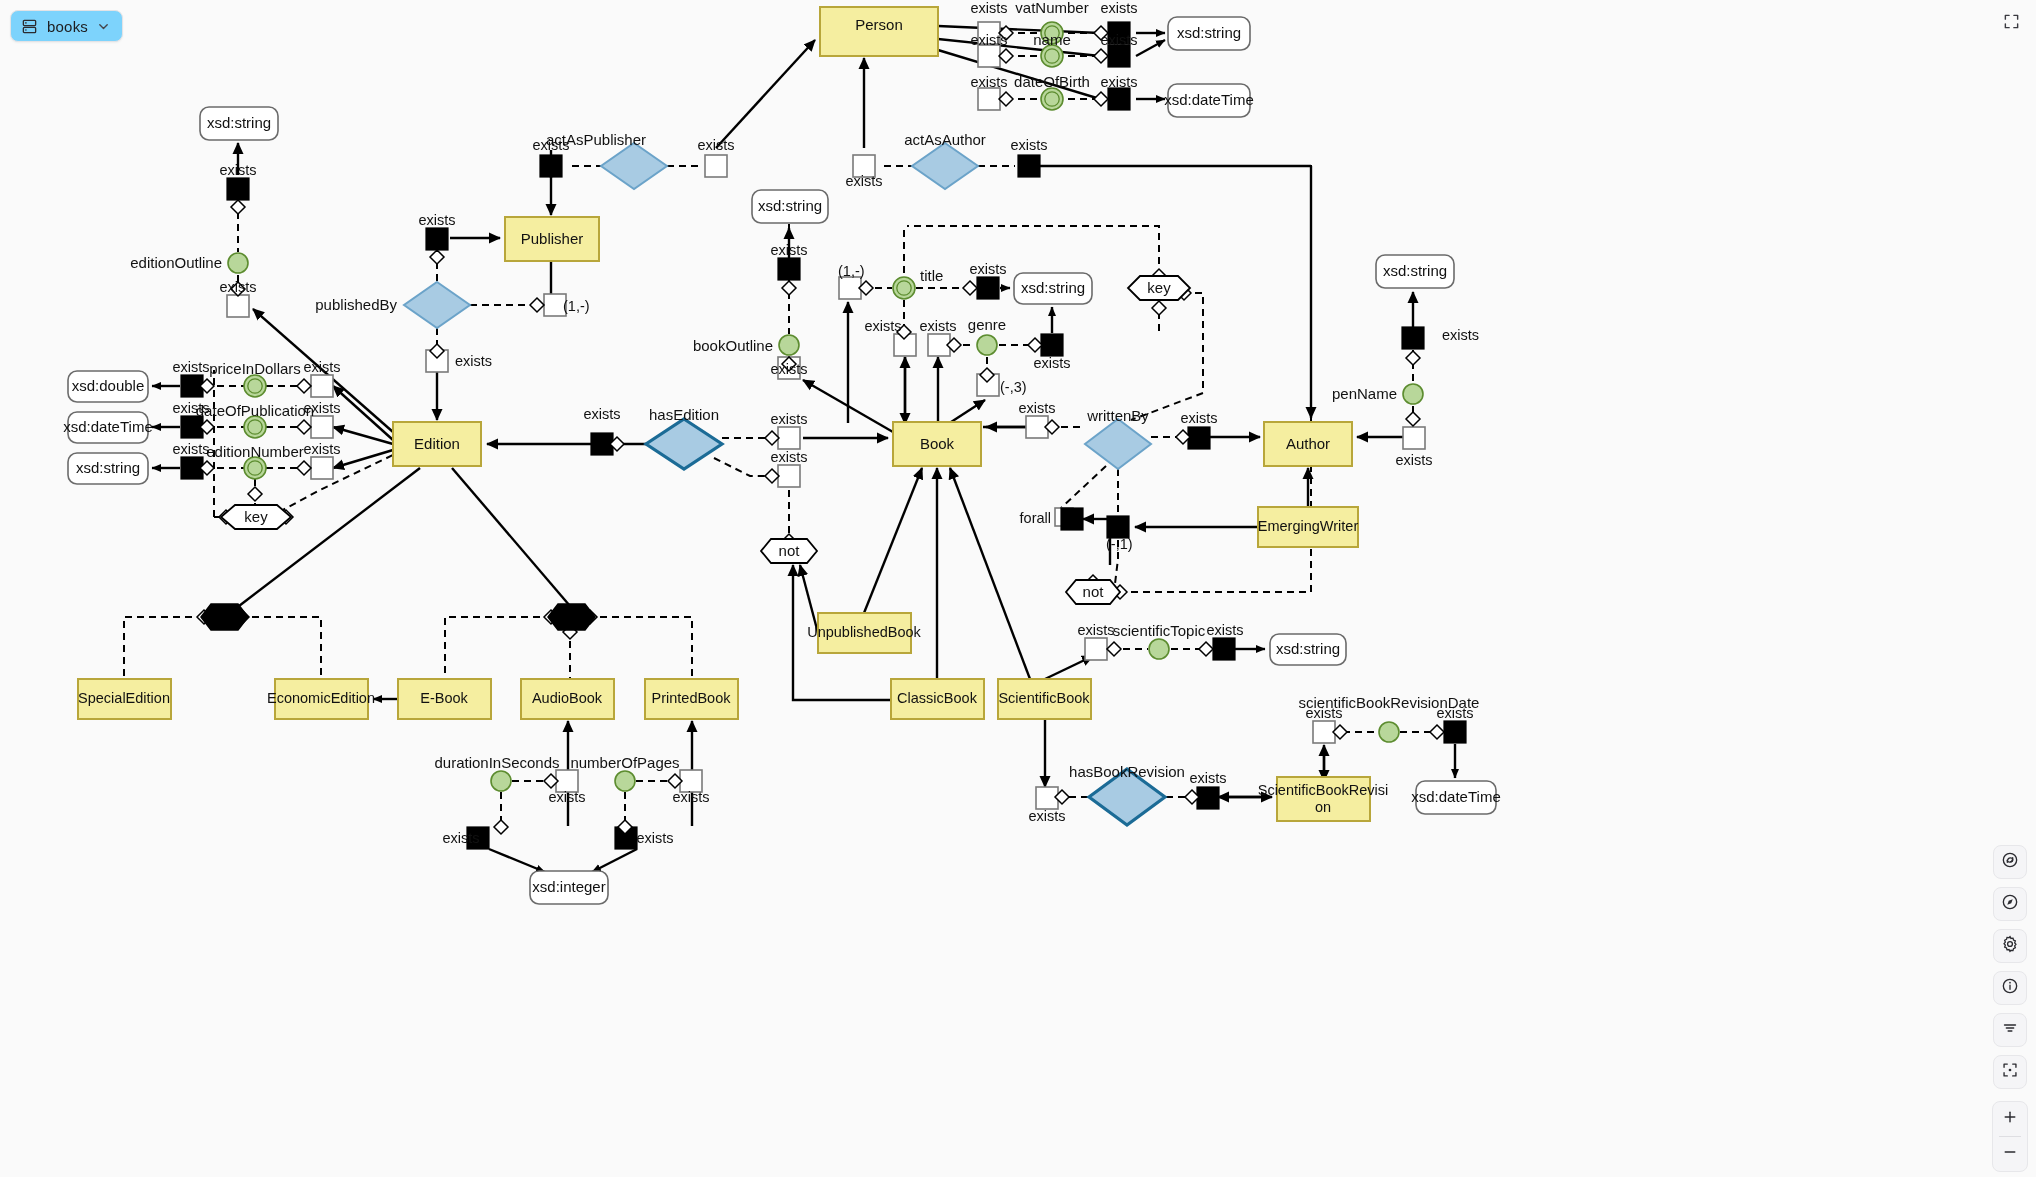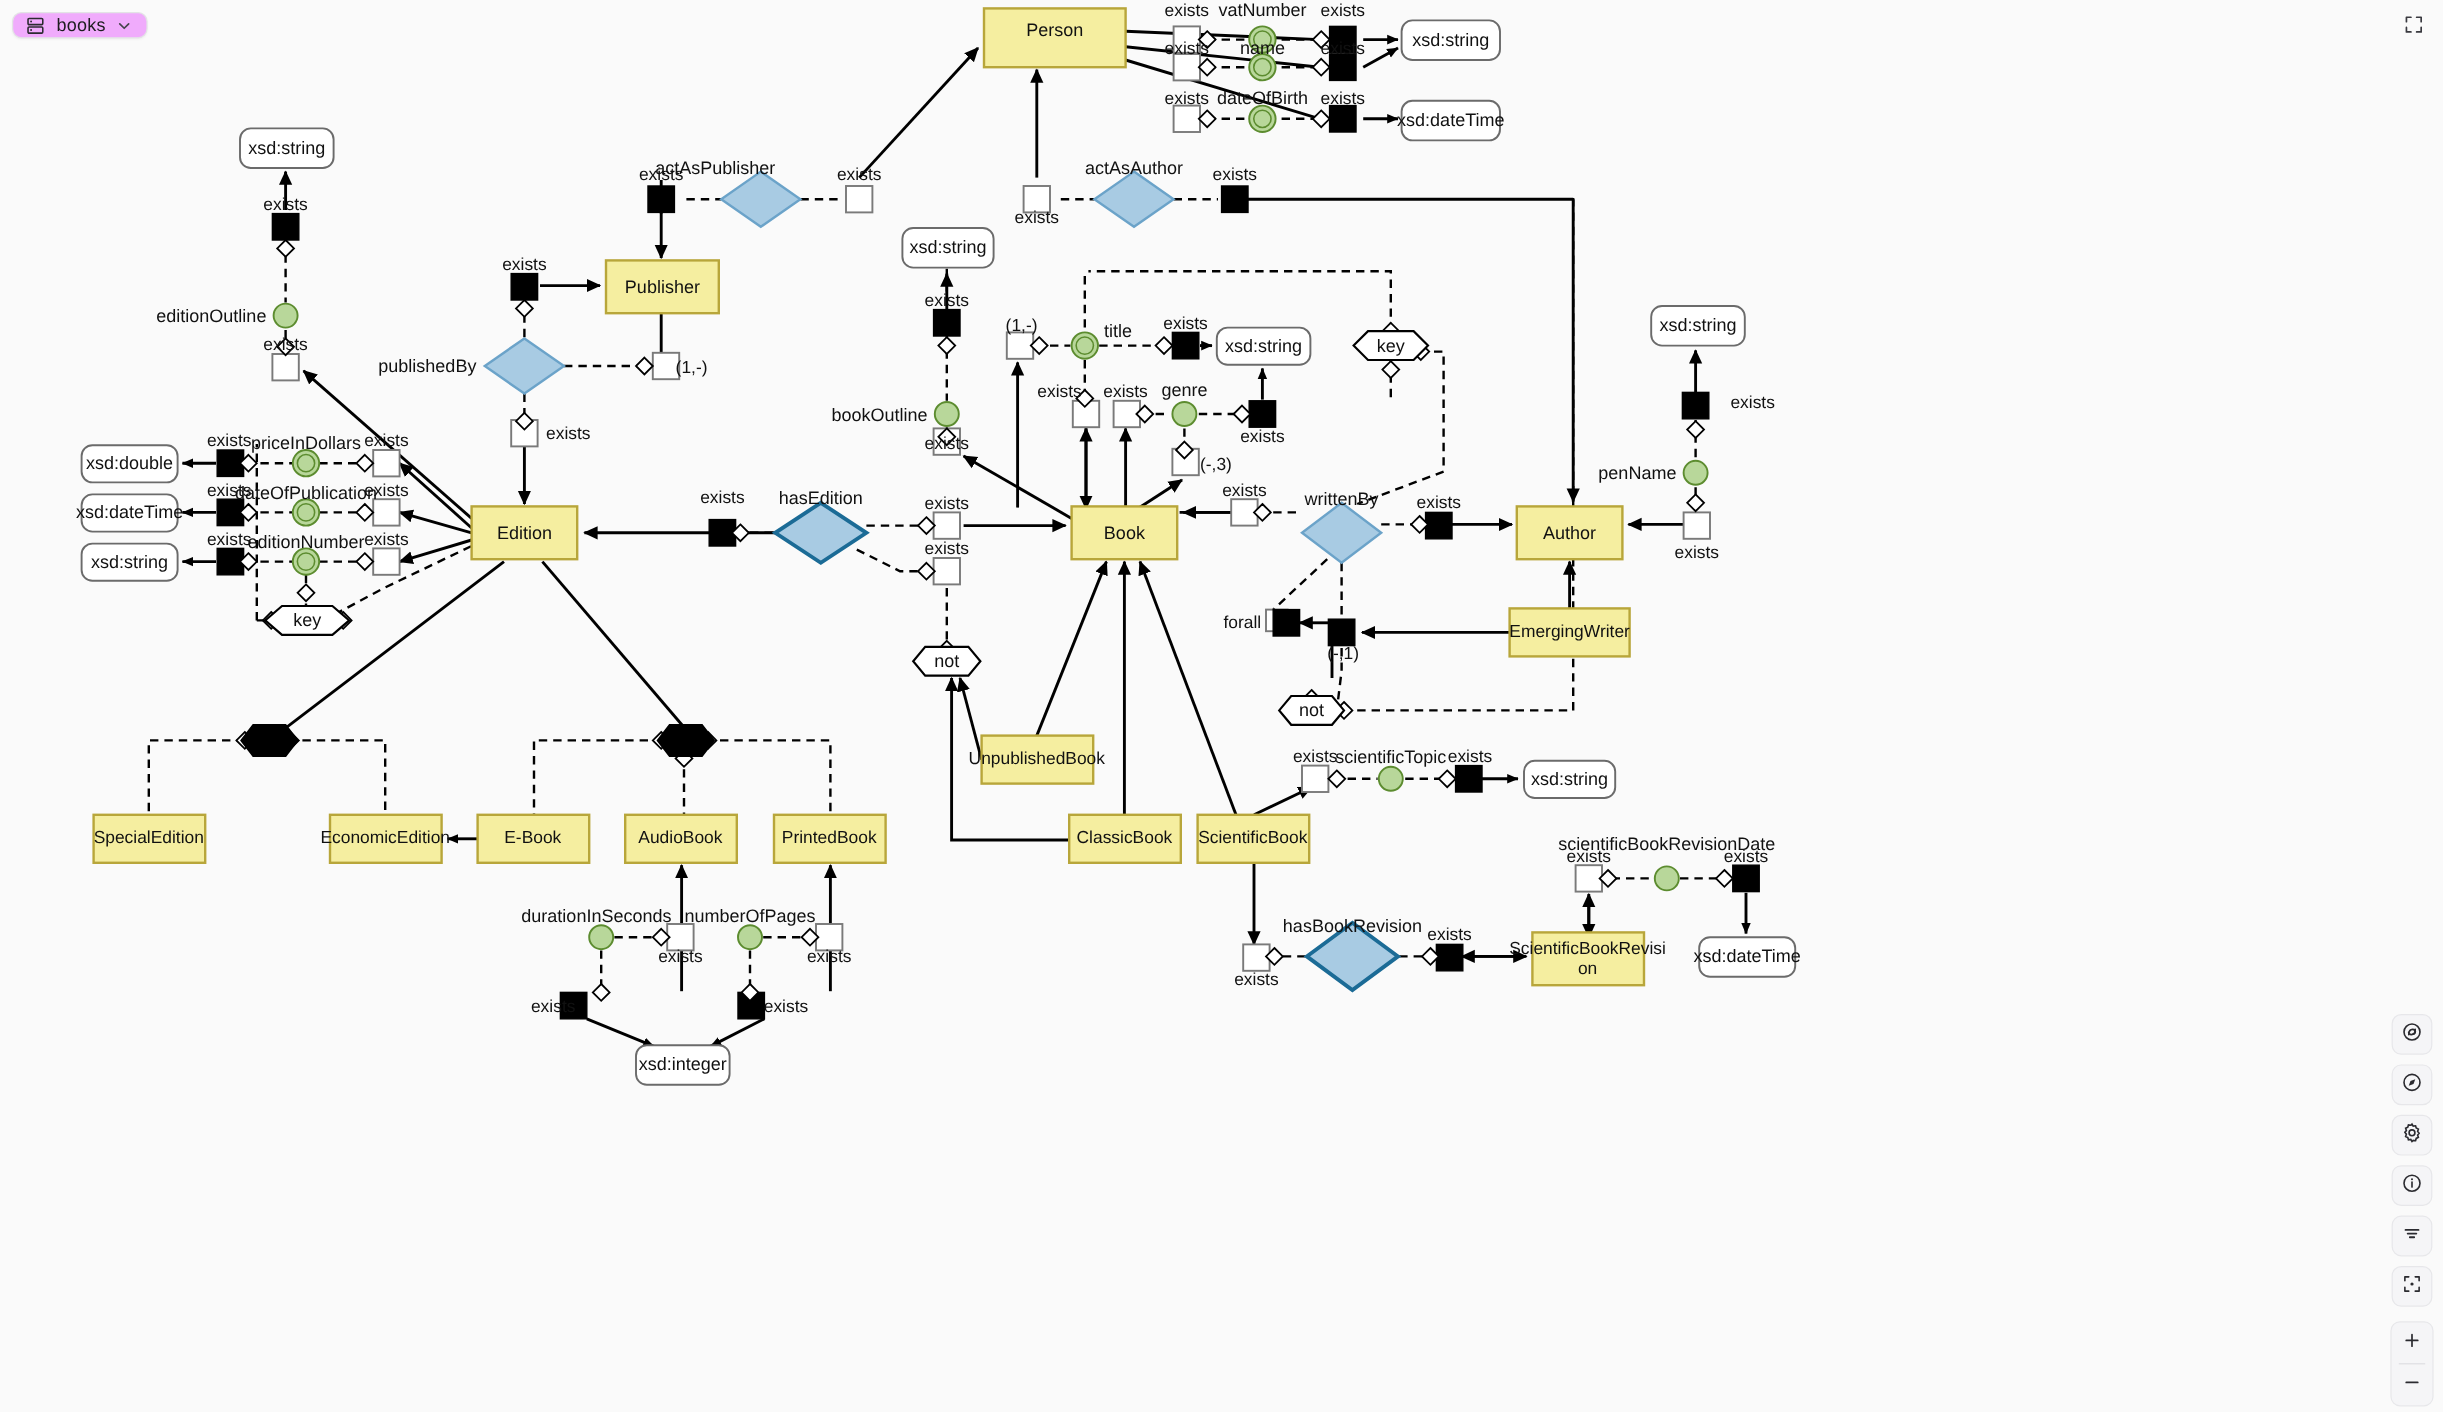--- a/index.html
+++ b/index.html
@@ -8,23 +8,23 @@
     width: 2036px; height: 1177px;
     background: #fafafa;
     font-family: "Liberation Sans", sans-serif;
     overflow: hidden;
   }
   #app { position: relative; width: 2036px; height: 1177px; background: #fafafa; }
 
   
   #db-selector {
     position: absolute; left: 10px; top: 10px;
-    height: 22px; display: flex; align-items: center; gap: 9px;
+    height: 32px; display: flex; align-items: center; gap: 9px;
     padding: 0 12px 0 10px;
-    background: #f0abfc; border: 1px solid #e3e3e6; border-radius: 8px;
+    background: #7dd3fc; border: 1px solid #e3e3e6; border-radius: 8px;
     box-shadow: 0 1px 2px rgba(0,0,0,.05);
     cursor: pointer; user-select: none;
   }
   #db-selector .lbl { font-size: 15px; color: #1d1d1f; letter-spacing: .2px; }
   #db-selector svg { display: block; }
 
   
   #fullscreen-btn {
     position: absolute; right: 10px; top: 8px;
     width: 30px; height: 30px; display: flex; align-items: center; justify-content: center;

